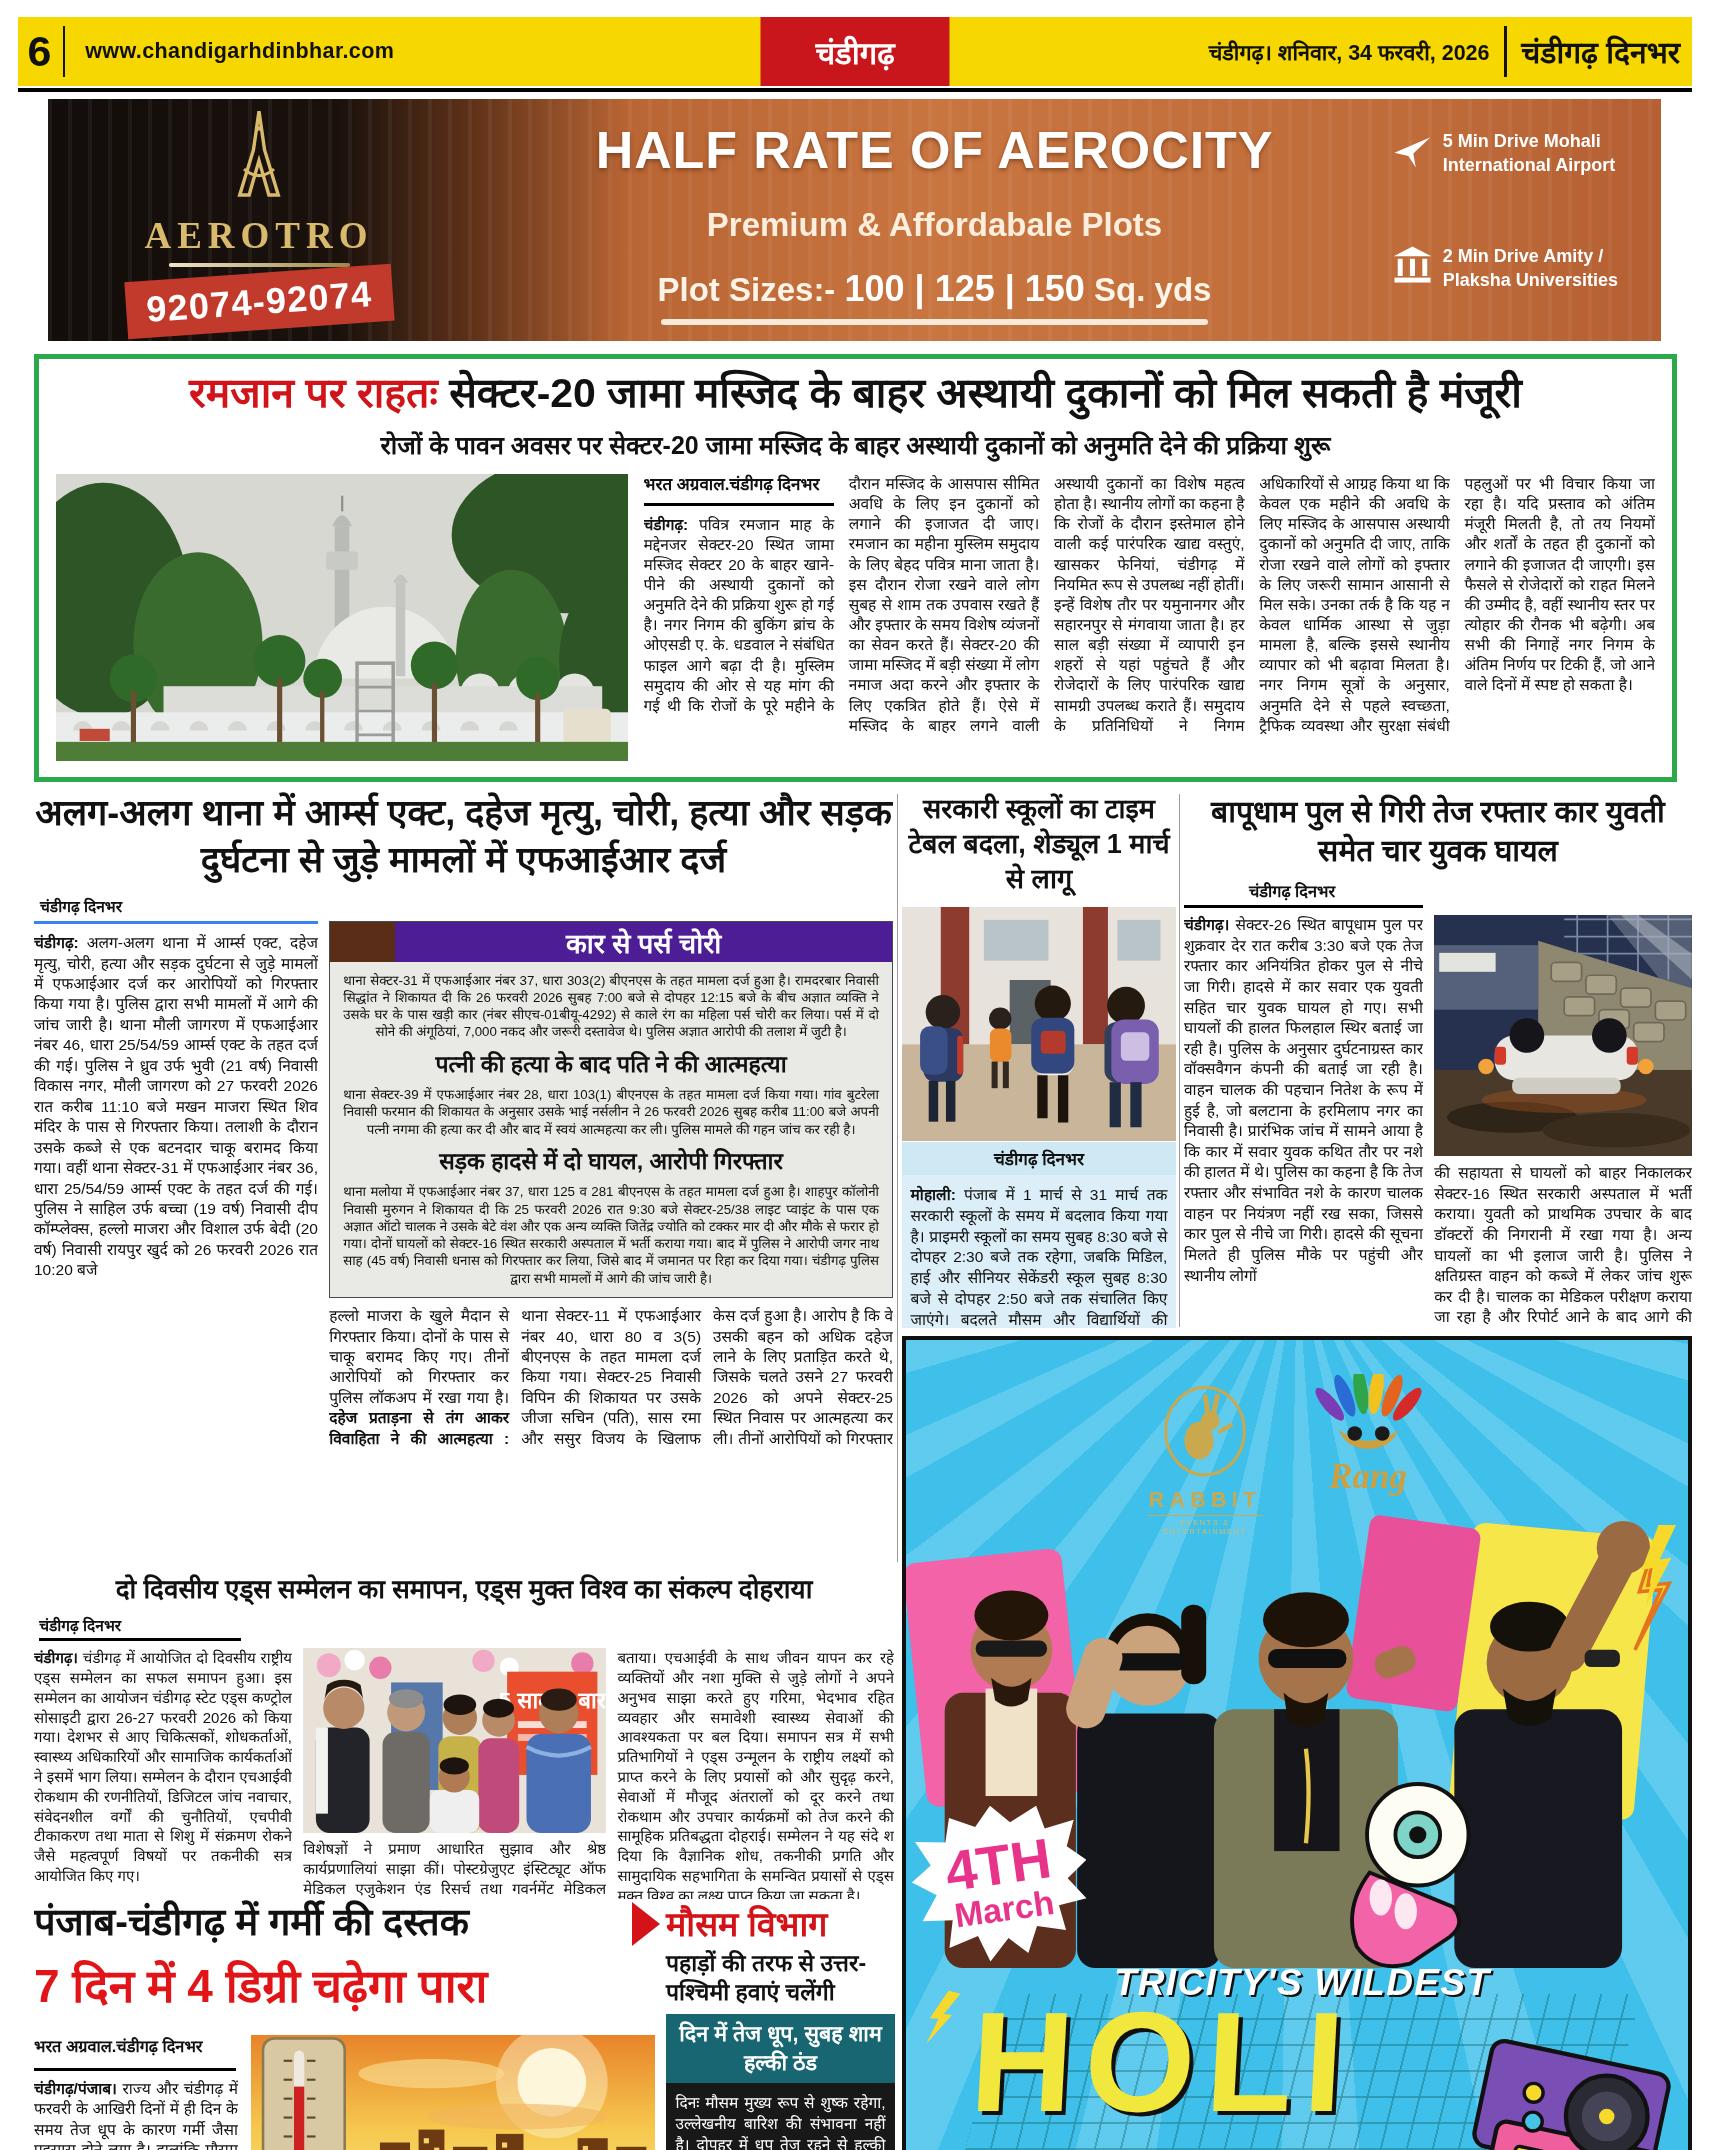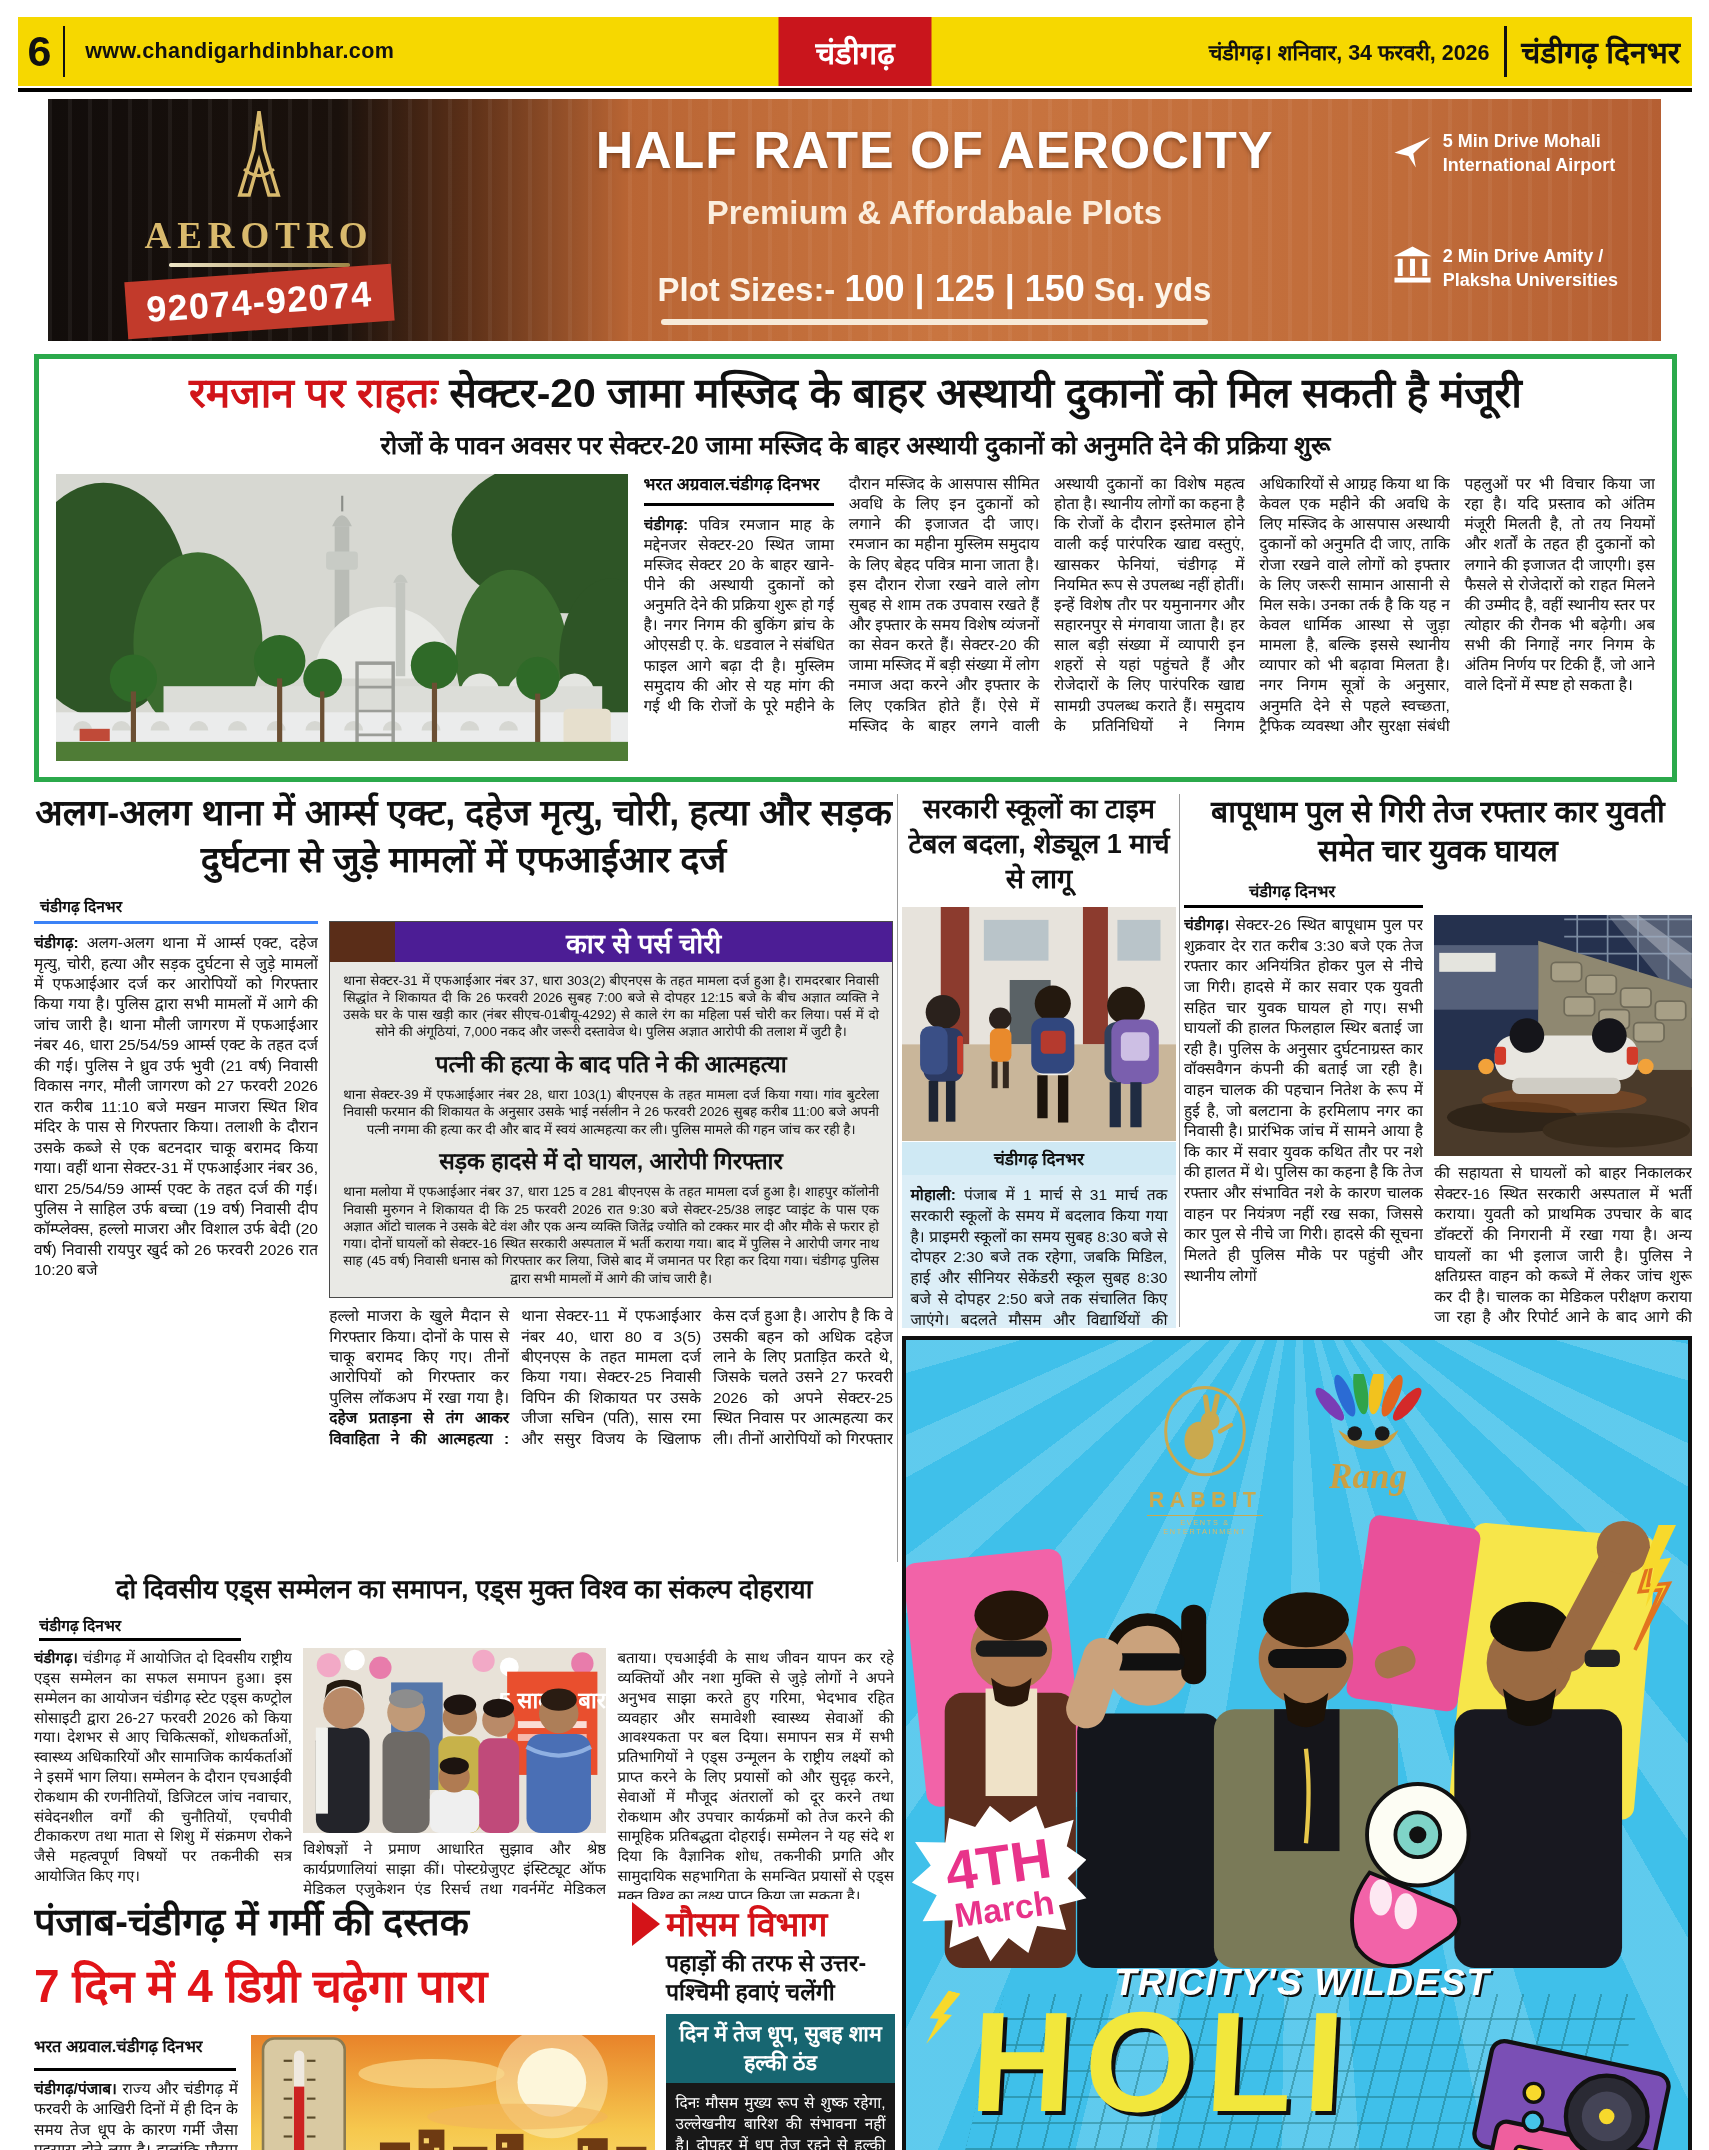--- a/index.html
+++ b/index.html
@@ -5,37 +5,37 @@
   *{margin:0;padding:0;box-sizing:border-box;}
   html,body{background:#ffffff;}
   body{font-family:"Liberation Sans","DejaVu Sans",sans-serif;color:#111;}
   .page{position:relative;width:1710px;height:2693px;background:#fff;overflow:hidden;}
 
   
   .masthead{position:absolute;left:18px;top:17px;width:1674px;height:69px;background:#f6d800;display:flex;align-items:center;}
   .mh-num{font-size:43px;font-weight:800;padding:0 11.2px 0 9.5px;}
   .mh-vline{width:2.6px;height:51px;background:#111;}
   .mh-site{font-size:21.5px;font-weight:800;margin-left:20px;letter-spacing:0.4px;}
-  .mh-city{position:absolute;left:50%;transform:translateX(-50%);top:0;height:69px;width:153px;background:#c9151c;color:#fff;display:flex;align-items:center;justify-content:center;font-size:31px;font-weight:900;}
+  .mh-city{position:absolute;left:50%;transform:translateX(-50%);top:0;height:69px;width:189px;background:#c9151c;color:#fff;display:flex;align-items:center;justify-content:center;font-size:31px;font-weight:900;}
   .mh-right{margin-left:auto;display:flex;align-items:center;gap:14.6px;padding-right:12px;}
   .mh-date{font-size:21.5px;font-weight:800;}
   .mh-paper{font-size:30px;font-weight:900;}
   .mh-rule{position:absolute;left:18px;top:88px;width:1674px;height:4.3px;background:#000;}
 
   
   .top-ad{position:absolute;left:48px;top:99px;width:1613px;height:242px;display:flex;overflow:hidden;
     background:linear-gradient(90deg,#120d0b 0%,#1a110c 18%,#5c3018 26%,#b96534 36%,#c97540 55%,#c06c3a 84%,#b55f33 100%);}
   .top-ad::after{content:"";position:absolute;inset:0;background:repeating-linear-gradient(90deg,rgba(255,255,255,.05) 0 4.3px,rgba(0,0,0,0) 4.3px 20px);pointer-events:none;}
   .ad-left{width:422px;display:flex;flex-direction:column;align-items:center;justify-content:center;gap:6px;position:relative;z-index:1;}
   .ad-brand{color:#d9ba6d;font-size:37px;font-weight:700;letter-spacing:6px;font-family:"Liberation Serif","DejaVu Serif",serif;}
   .ad-brand-rule{width:181px;height:4.3px;background:linear-gradient(90deg,#efe6c8,#9d8747);border-radius:1.7px;}
   .ad-phone{background:#c23a2b;color:#fff;font-size:36px;font-weight:900;padding:7.7px 20px;transform:rotate(-4deg);letter-spacing:1.3px;}
   .ad-right{flex:1;position:relative;color:#fff;z-index:1;}
   .ad-headline{position:absolute;top:20.6px;left:6%;width:66%;text-align:center;font-size:52px;font-weight:900;letter-spacing:0.9px;text-shadow:0 1.7px 4.3px rgba(70,30,5,.5);}
-  .ad-sub{position:absolute;top:95px;left:6%;width:66%;text-align:center;font-size:33px;font-weight:800;color:#fbeedd;}
+  .ad-sub{position:absolute;top:107px;left:6%;width:66%;text-align:center;font-size:33px;font-weight:800;color:#fbeedd;}
   .ad-plots{position:absolute;top:169px;left:6%;width:66%;text-align:center;font-size:33px;font-weight:700;color:#fdf4e8;}
   .ad-plots .big{font-size:36px;font-weight:900;color:#fff;}
   .ad-underline{position:absolute;top:220px;left:16%;width:46%;height:6px;background:#f7ead8;border-radius:3px;}
   .ad-drive{position:absolute;right:11.2px;width:258px;display:flex;gap:10px;align-items:flex-start;}
   .ad-drive .txt{font-size:18px;font-weight:800;line-height:1.35;}
   .d1{top:30px;} .d2{top:145px;}
   .ad-ic{flex:none;width:41px;height:41px;}
 
   
   .lead{position:absolute;left:34px;top:354px;width:1643px;height:428px;border:5.2px solid #2ba94b;background:#fff;padding:8.6px 17px;overflow:hidden;}

